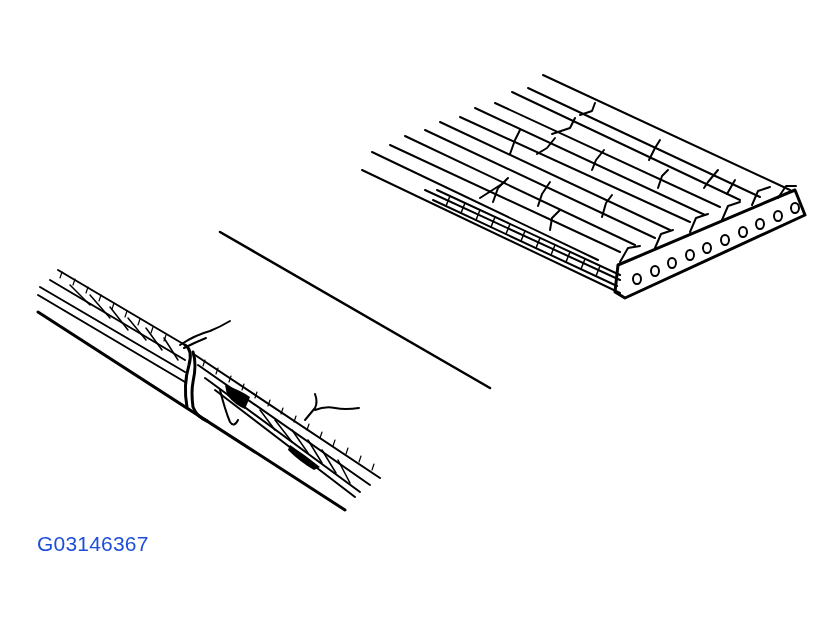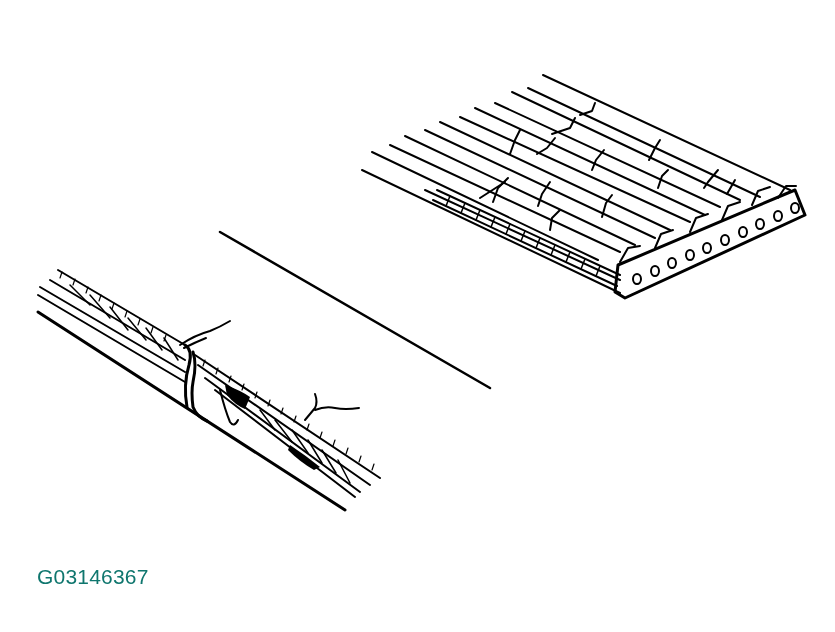--- a/index.html
+++ b/index.html
@@ -1,20 +1,20 @@
 <!DOCTYPE html>
 <html><head>
 <meta charset="utf-8">
 <style>
   html, body { margin: 0; padding: 0; background: #ffffff; }
   body { width: 835px; height: 632px; position: relative; overflow: hidden; }
   .canvas { position: absolute; left: 0; top: 0; width: 835px; height: 632px; }
   .fig-id {
-    position: absolute; left: 37px; top: 565px;
-    font-family: "Liberation Sans", sans-serif; font-size: 21px; color: #0f766e;
+    position: absolute; left: 37px; top: 532px;
+    font-family: "Liberation Sans", sans-serif; font-size: 21px; color: #1d4ed8;
     letter-spacing: 0.2px;
   }
 </style>
 </head>
 <body>
 
 <div class="canvas">
   <svg width="835" height="632" viewBox="0 0 835 632" xmlns="http://www.w3.org/2000/svg">
     <g stroke="#000" fill="none" stroke-linecap="round" stroke-linejoin="round">
 

